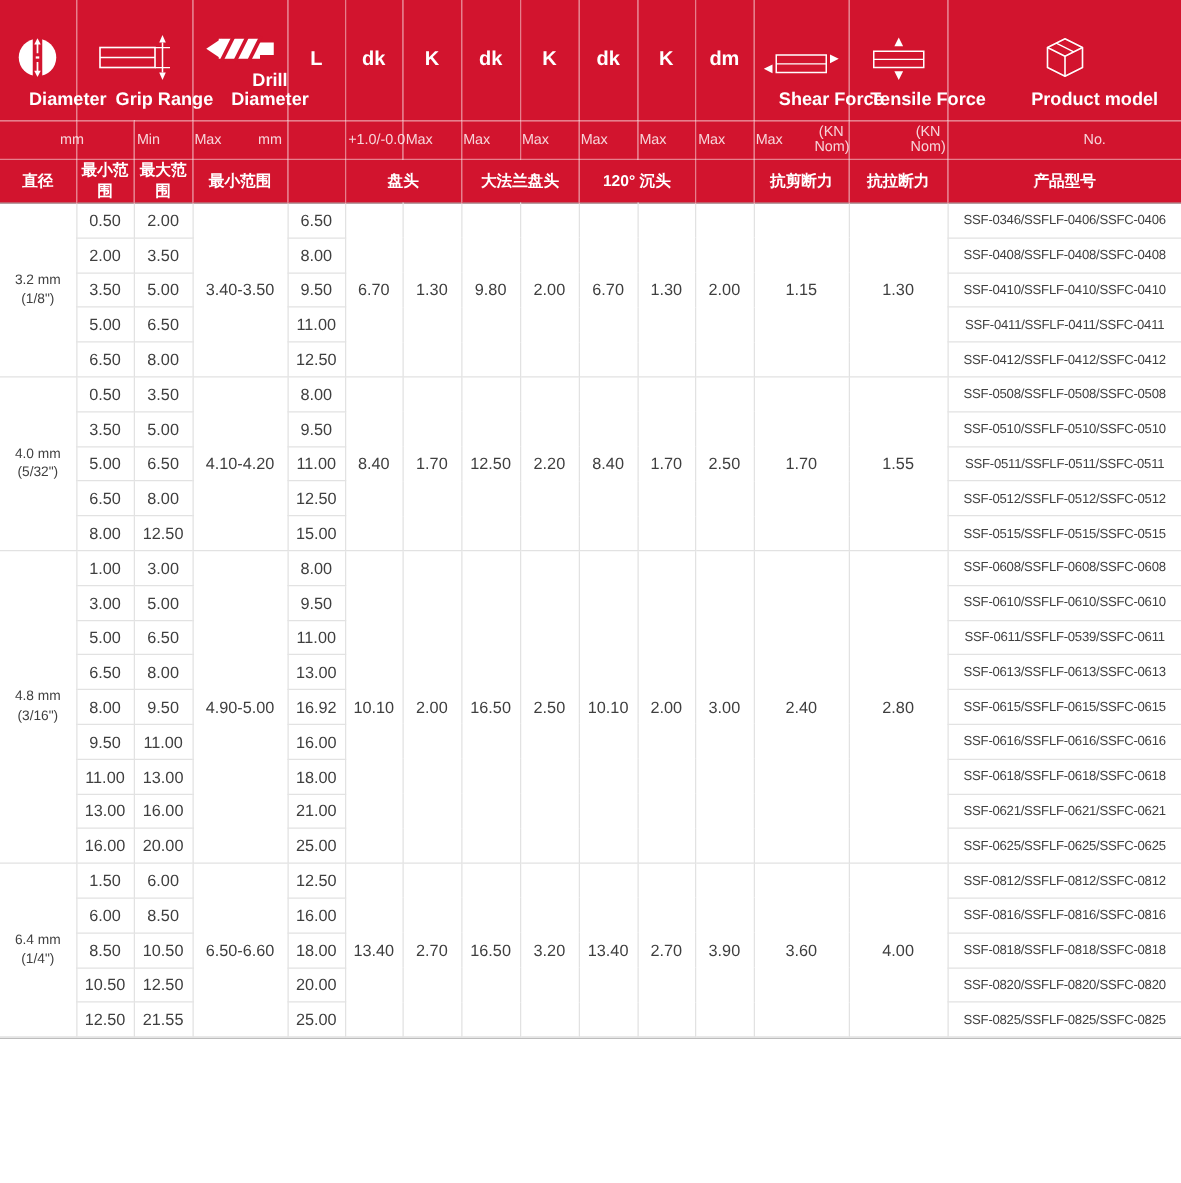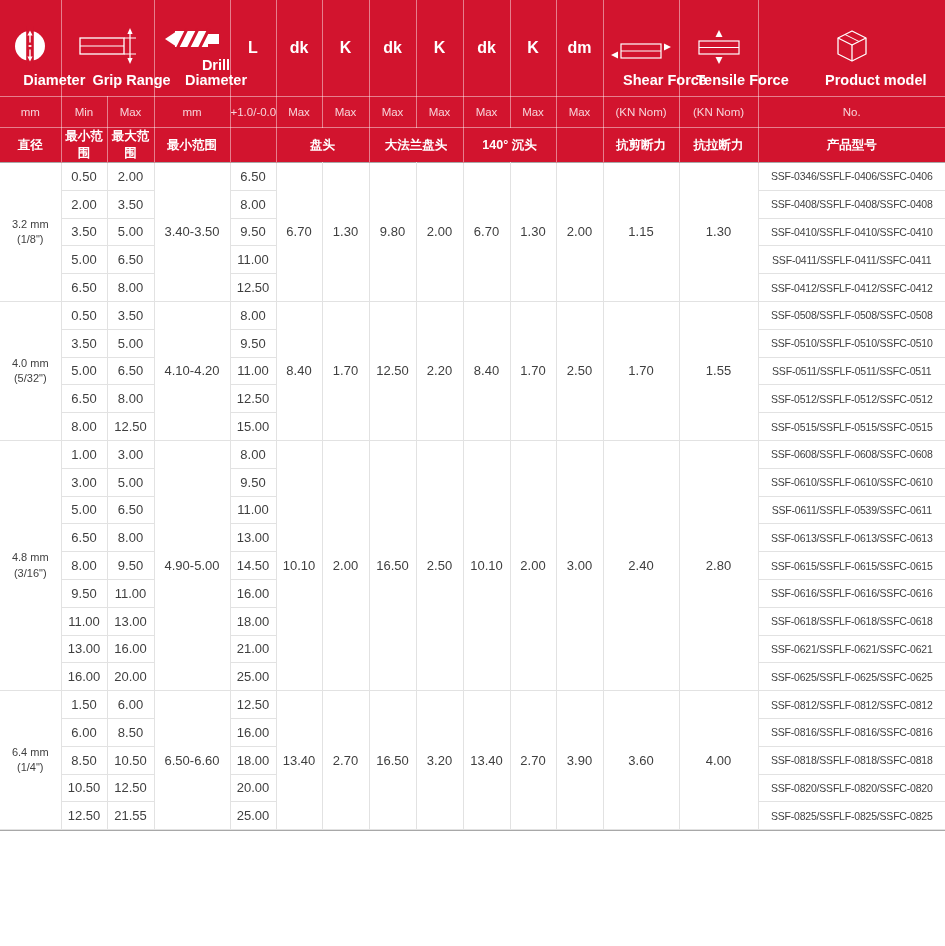--- a/index.html
+++ b/index.html
@@ -12,21 +12,21 @@
   .table-wrap{ width:945px; border-bottom:1px solid var(--groupline); }
 
   
   thead th{
     background:var(--red); color:#fff; font-weight:normal; padding:0;
     border:1px solid rgba(255,255,255,.45); vertical-align:middle;
   }
   thead tr th:first-child{ border-left:0; }
   thead tr th:last-child{ border-right:0; }
   tr.hrow-a th{ border-top:0; height:96px; }
-  tr.hrow-b th{ height:31px; font-size:11.5px; color:rgba(255,255,255,.82); text-align:center; }
+  tr.hrow-b th{ height:31px; font-size:11.5px; color:rgba(255,255,255,.82); text-align:center;padding-left:48px; }
   tr.hrow-c th{ height:34px; font-size:12.5px; font-weight:600; text-align:center; border-bottom:0; }
   .hcell{ display:flex; flex-direction:column; align-items:center; justify-content:flex-end; height:96px; padding-bottom:7px; gap:7px; }
   .hcell.letter{ justify-content:center; padding-bottom:0; }
   .hlabel{ font-size:14.5px; font-weight:600; line-height:1.08; text-align:center; white-space:nowrap;padding-left:48px; }
   .hlabel.wrap{ white-space:normal; }
   .hletter{ font-size:16px; font-weight:600; }
   .icon{ display:block; }
 
   
   tbody td{
@@ -197,21 +197,21 @@
       <th>No.</th>
     </tr>
     <tr class="hrow-c">
       <th>直径</th>
       <th>最小范围</th>
       <th>最大范围</th>
       <th>最小范围</th>
       <th></th>
       <th colspan="2">盘头</th>
       <th colspan="2">大法兰盘头</th>
-      <th colspan="2">140° 沉头</th>
+      <th colspan="2">120° 沉头</th>
       <th></th>
       <th>抗剪断力</th>
       <th>抗拉断力</th>
       <th>产品型号</th>
     </tr>
   </thead>
   <tbody id="spec-body">
         <tr class="group-start">
           <td rowspan="5" class="c-diam">
             <div>3.2 mm</div>
@@ -334,21 +334,21 @@
         </tr>
         <tr>
           <td>6.50</td>
           <td>8.00</td>
           <td>13.00</td>
           <td class="c-model">SSF-0613/SSFLF-0613/SSFC-0613</td>
         </tr>
         <tr>
           <td>8.00</td>
           <td>9.50</td>
-          <td>14.50</td>
+          <td>16.92</td>
           <td class="c-model">SSF-0615/SSFLF-0615/SSFC-0615</td>
         </tr>
         <tr>
           <td>9.50</td>
           <td>11.00</td>
           <td>16.00</td>
           <td class="c-model">SSF-0616/SSFLF-0616/SSFC-0616</td>
         </tr>
         <tr>
           <td>11.00</td>

